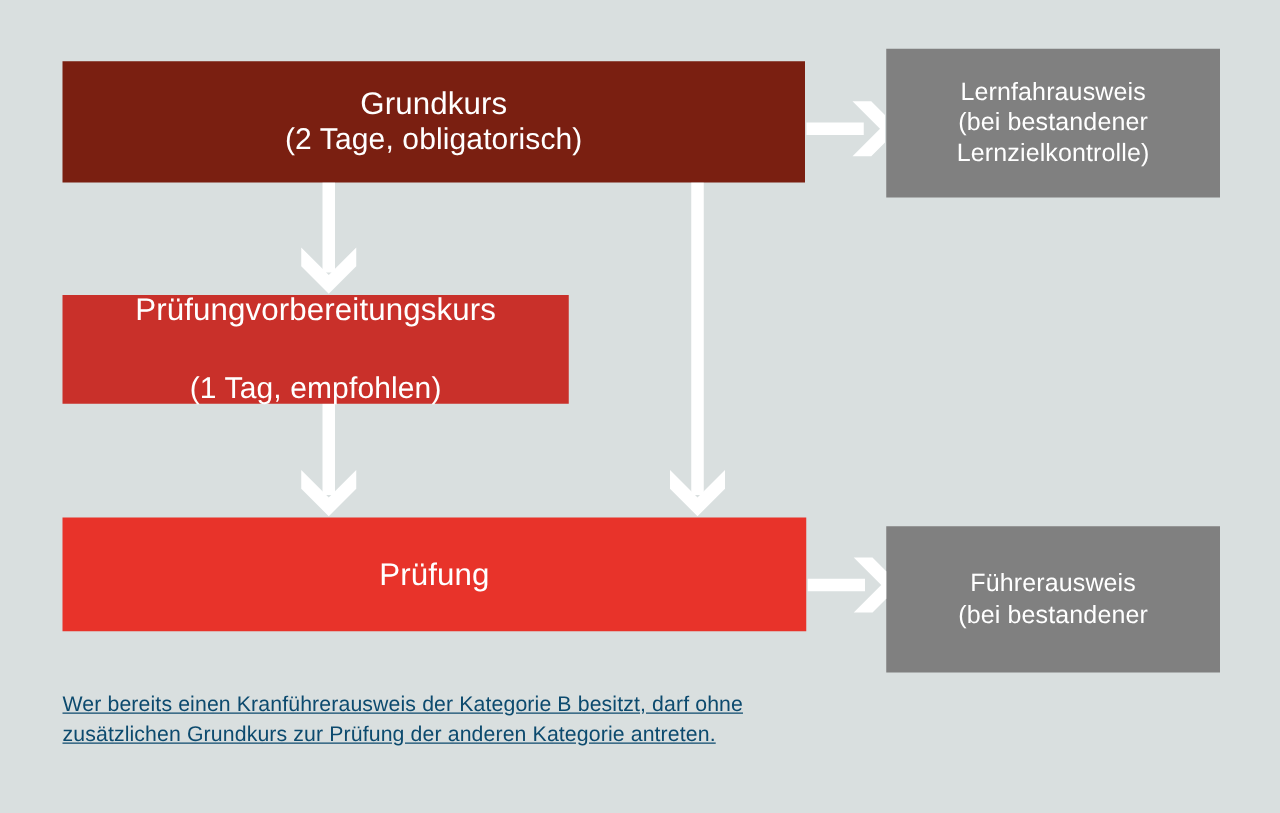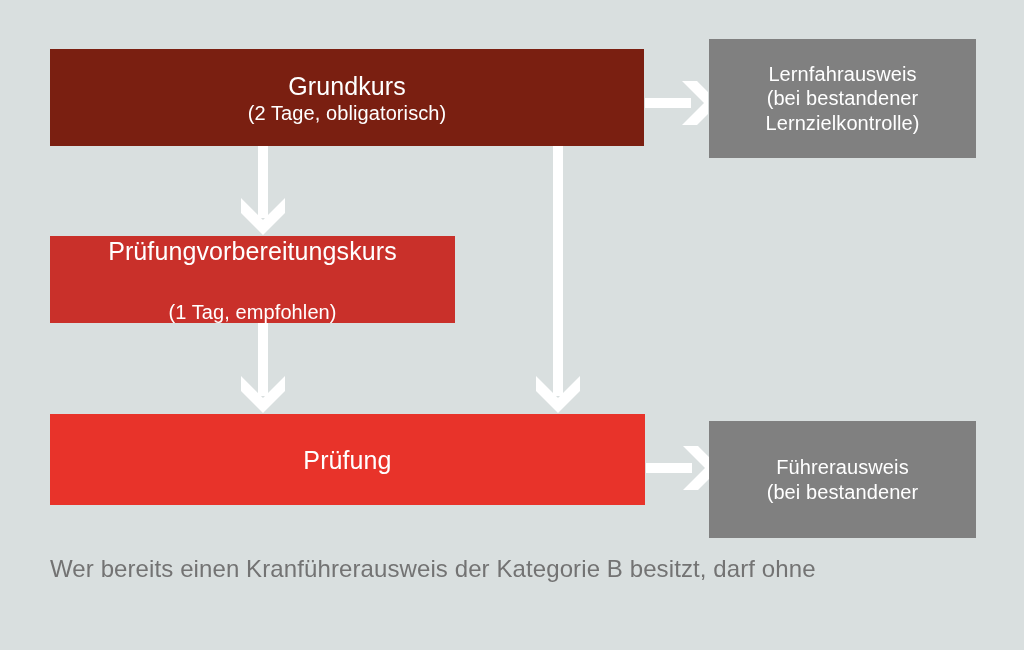--- a/index.html
+++ b/index.html
@@ -31,21 +31,21 @@
     color: #ffffff;
     line-height: 1.20;
   }
   .box .ttl {
     font-weight: normal;
     font-size: 25px;
     letter-spacing: 0.1px;
   }
   .box .sub {
     font-weight: normal;
-    font-size: 20px;
+    font-size: 24px;
     letter-spacing: 0.1px;
   }
   .box.gray .ttl,
   .box.gray .sub {
     font-size: 20px;
   }
   .box.gray {
     line-height: 1.22;
   }
 
@@ -89,24 +89,25 @@
   #arrow-grundkurs-pruefung     { left: 531px; top: 146px; }
   #arrow-grundkurs-lernfahrausweis { left: 645px; top: 76px; }
   #arrow-pruefung-fuehrerausweis   { left: 646px; top: 441px; }
 
   
   #caption {
     position: absolute;
     left: 50px;
     top: 552px;
     width: 940px;
-    color: #737373;
-    font-size: 24px;
+    color: #0c4a6e;
+    font-size: 17px;
     line-height: 1.40;
     letter-spacing: 0.1px;
+    text-decoration: underline;
   }
   #caption .cl { display: block; white-space: nowrap; }
 </style>
 </head>
 <body>
 
 <div id="stage">
 
   <div class="box" id="box-grundkurs">
     <div class="ttl">Grundkurs</div>
@@ -163,15 +164,16 @@
 
   <div class="arrow" id="arrow-pruefung-fuehrerausweis">
     <svg width="64" height="54" viewBox="0 0 64 54">
       <rect x="0" y="22" width="46" height="10" fill="#ffffff"></rect>
       <path d="M 37 5 L 59 27 L 37 49 L 52 49 L 63 38 L 63 16 L 52 5 Z" fill="#ffffff"></path>
     </svg>
   </div>
 
   <div id="caption">
     <span class="cl">Wer bereits einen Kranführerausweis der Kategorie B besitzt, darf ohne</span>
+    <span class="cl">zusätzlichen Grundkurs zur Prüfung der anderen Kategorie antreten.</span>
   </div>
 
 </div>
 
 </body></html>

